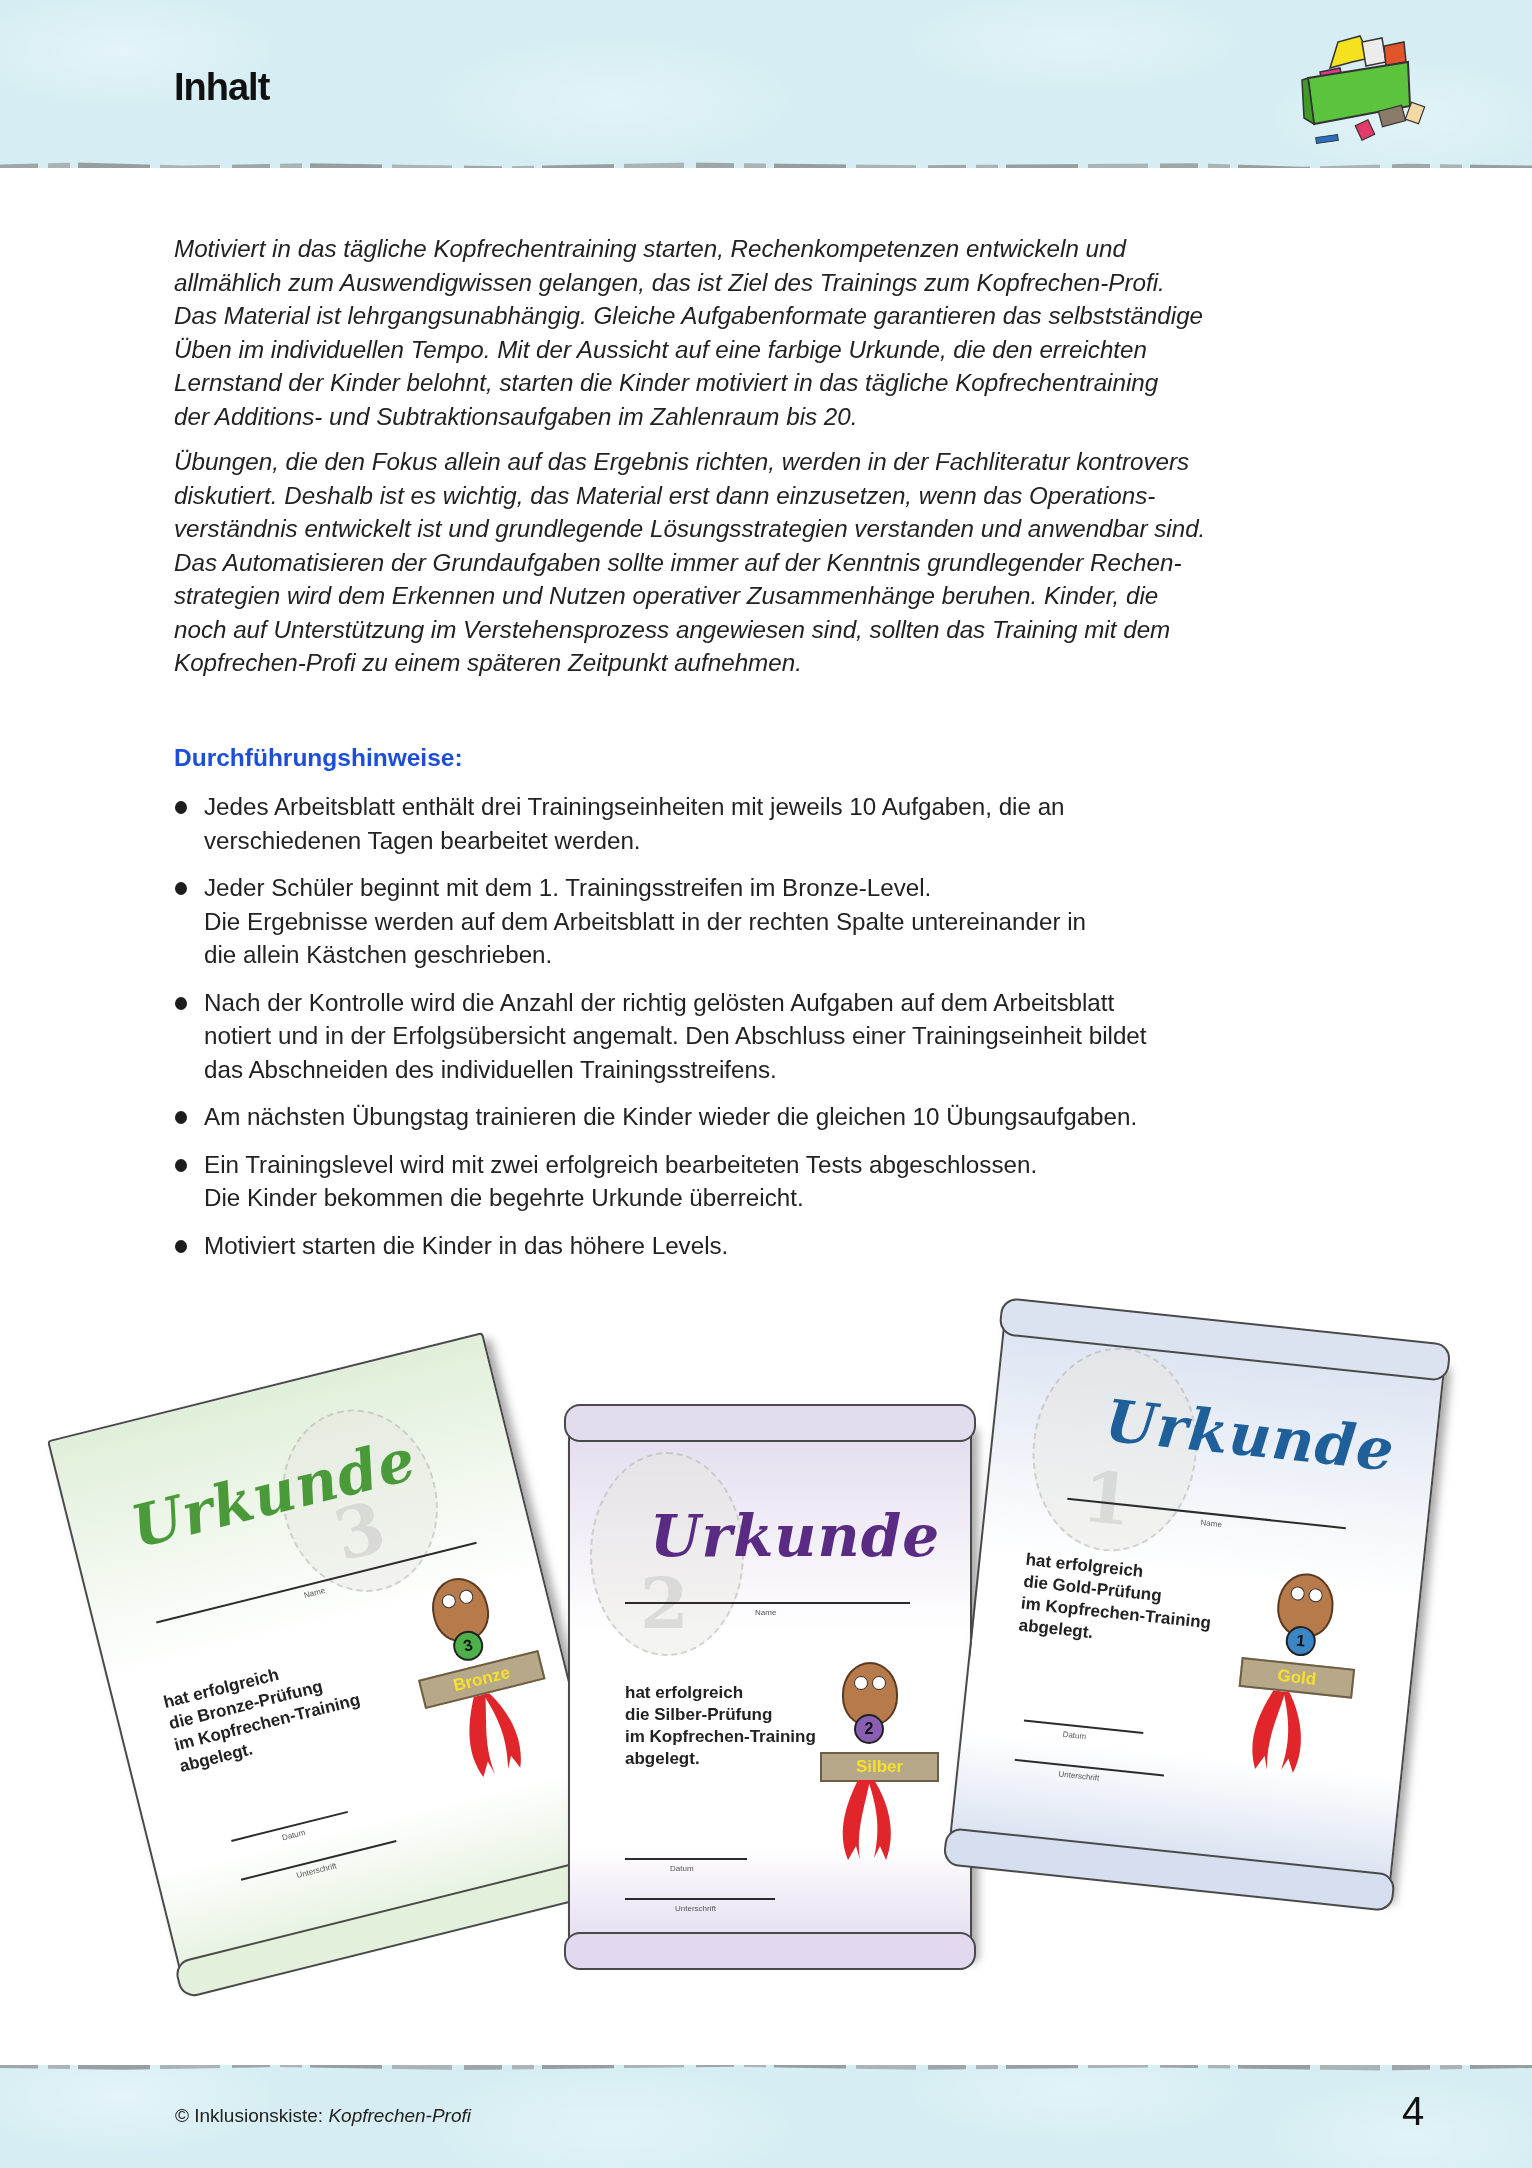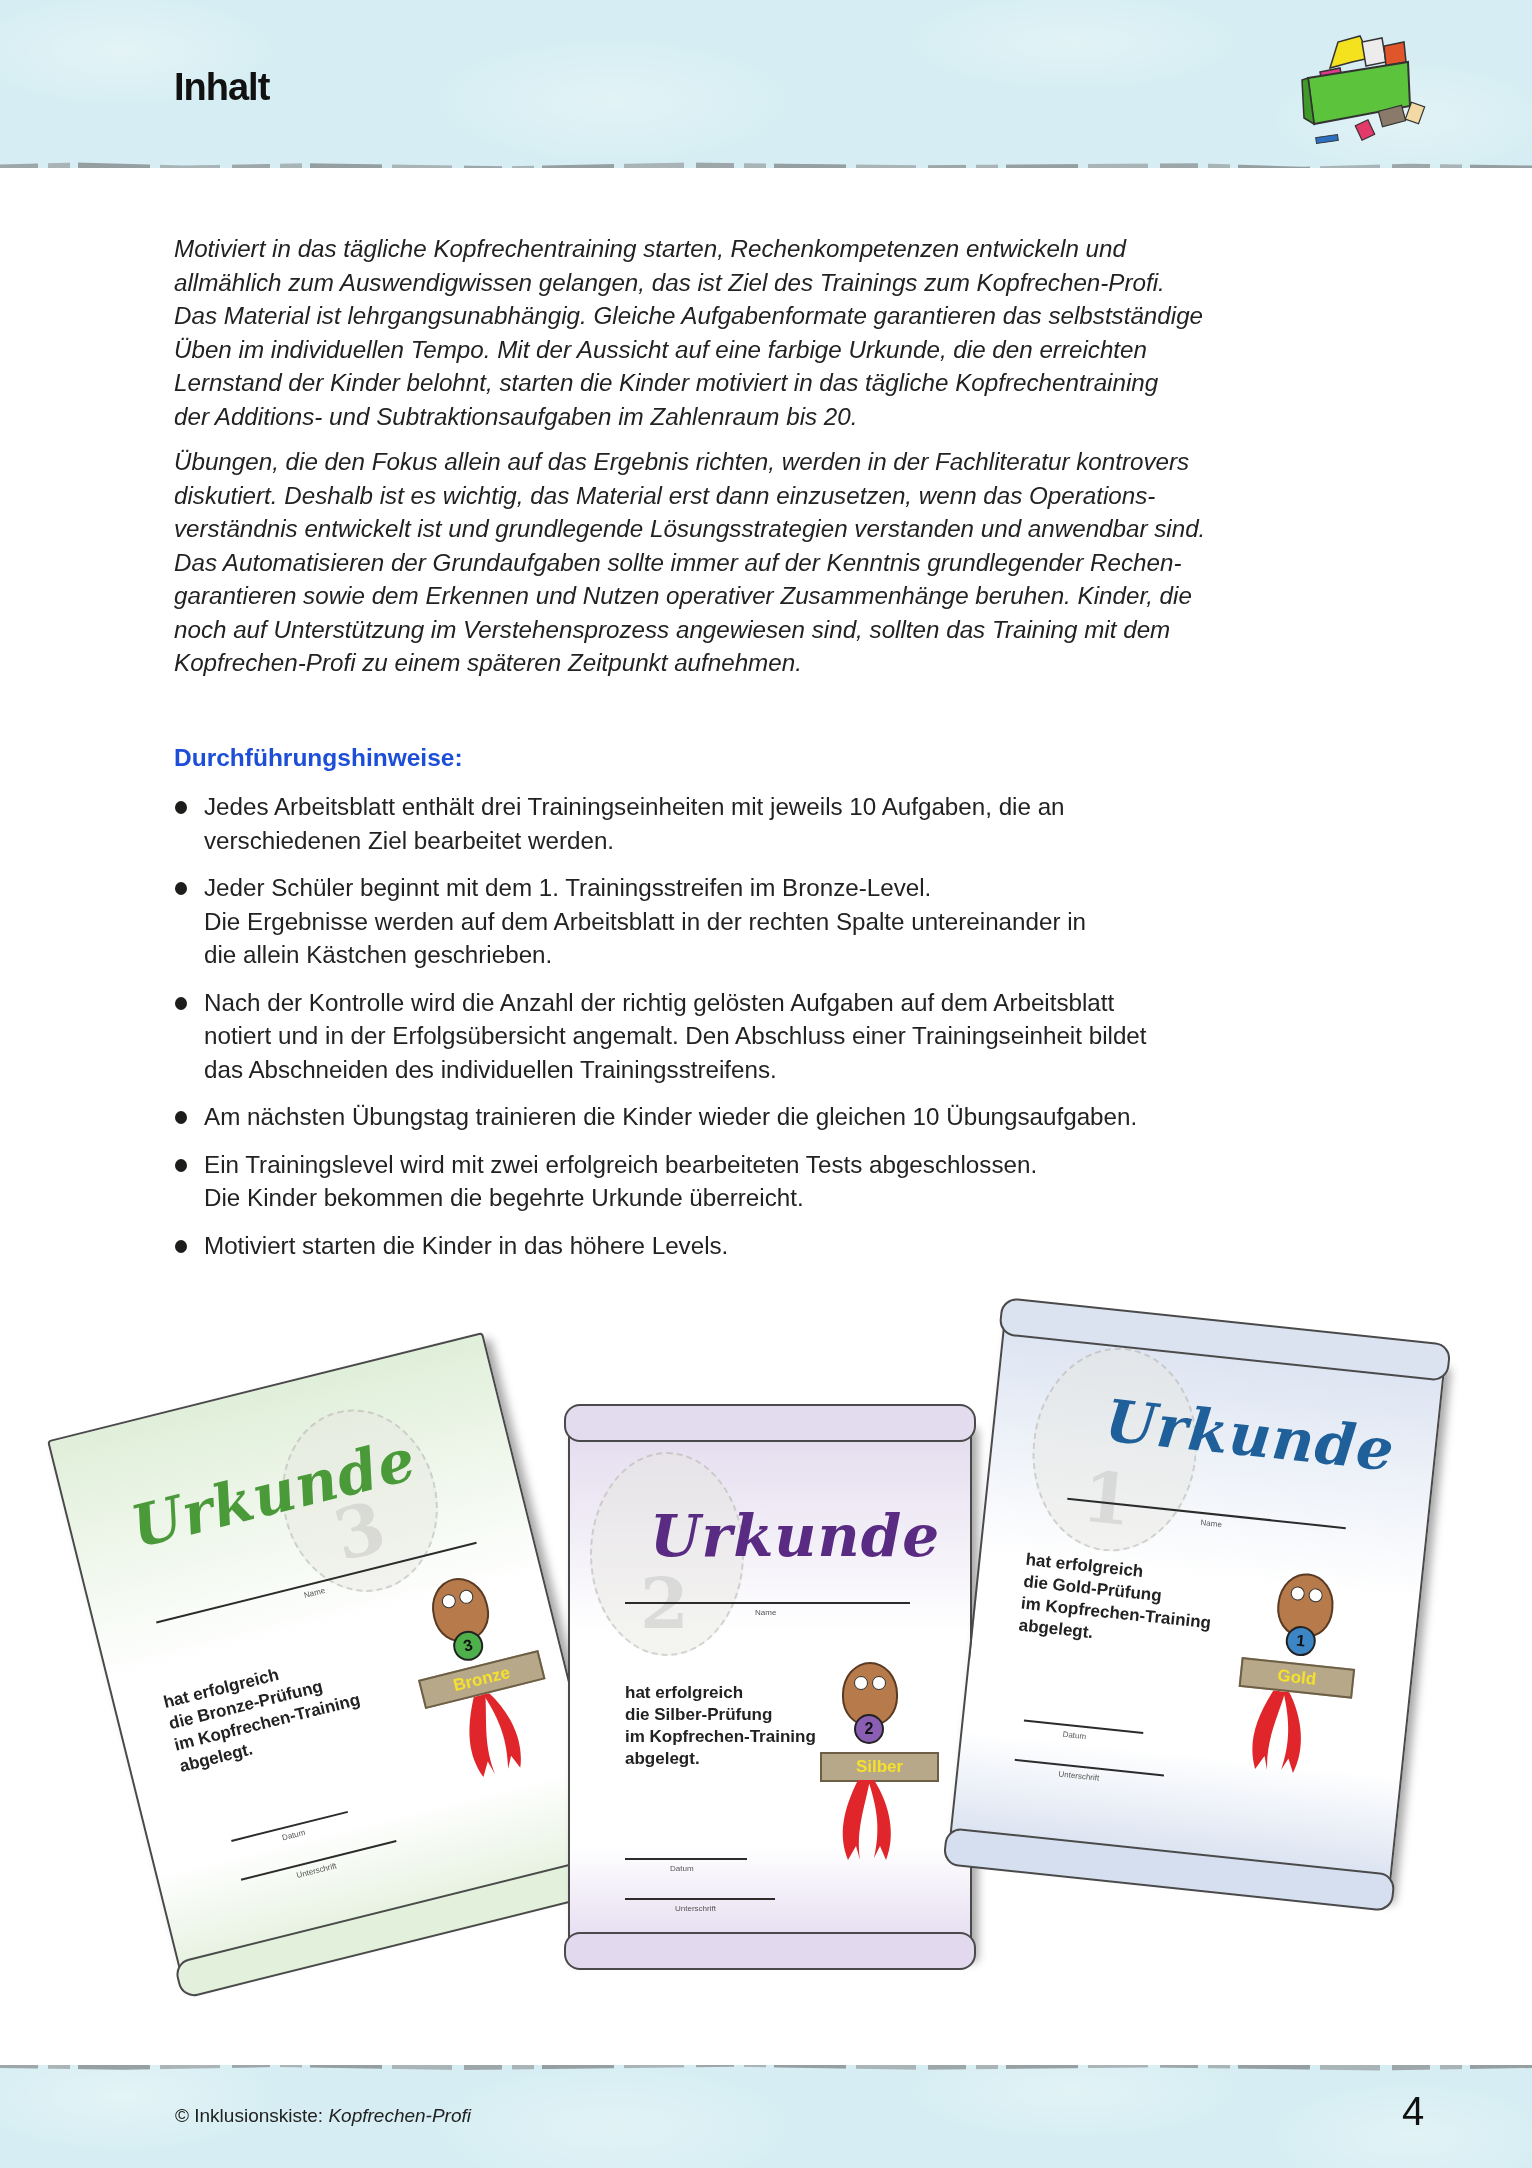--- a/index.html
+++ b/index.html
@@ -160,32 +160,32 @@
     <span class="line">Das Material ist lehrgangsunabhängig. Gleiche Aufgabenformate garantieren das selbstständige</span>
     <span class="line">Üben im individuellen Tempo. Mit der Aussicht auf eine farbige Urkunde, die den erreichten</span>
     <span class="line">Lernstand der Kinder belohnt, starten die Kinder motiviert in das tägliche Kopfrechentraining</span>
     <span class="line">der Additions- und Subtraktionsaufgaben im Zahlenraum bis 20.</span>
   </p>
   <p class="para">
     <span class="line">Übungen, die den Fokus allein auf das Ergebnis richten, werden in der Fachliteratur kontrovers</span>
     <span class="line">diskutiert. Deshalb ist es wichtig, das Material erst dann einzusetzen, wenn das Operations-</span>
     <span class="line">verständnis entwickelt ist und grundlegende Lösungsstrategien verstanden und anwendbar sind.</span>
     <span class="line">Das Automatisieren der Grundaufgaben sollte immer auf der Kenntnis grundlegender Rechen-</span>
-    <span class="line">garantieren sowie dem Erkennen und Nutzen operativer Zusammenhänge beruhen. Kinder, die</span>
+    <span class="line">strategien wird dem Erkennen und Nutzen operativer Zusammenhänge beruhen. Kinder, die</span>
     <span class="line">noch auf Unterstützung im Verstehensprozess angewiesen sind, sollten das Training mit dem</span>
     <span class="line">Kopfrechen-Profi zu einem späteren Zeitpunkt aufnehmen.</span>
   </p>
 </div>
 
 <div class="section-heading">Durchführungshinweise:</div>
 <ul class="bullets">
   <li class="bullet">
     <span class="dot"></span>
     <span class="line">Jedes Arbeitsblatt enthält drei Trainingseinheiten mit jeweils 10 Aufgaben, die an</span>
-    <span class="line">verschiedenen Ziel bearbeitet werden.</span>
+    <span class="line">verschiedenen Tagen bearbeitet werden.</span>
   </li>
   <li class="bullet">
     <span class="dot"></span>
     <span class="line">Jeder Schüler beginnt mit dem 1. Trainingsstreifen im Bronze-Level.</span>
     <span class="line">Die Ergebnisse werden auf dem Arbeitsblatt in der rechten Spalte untereinander in</span>
     <span class="line">die allein Kästchen geschrieben.</span>
   </li>
   <li class="bullet">
     <span class="dot"></span>
     <span class="line">Nach der Kontrolle wird die Anzahl der richtig gelösten Aufgaben auf dem Arbeitsblatt</span>

